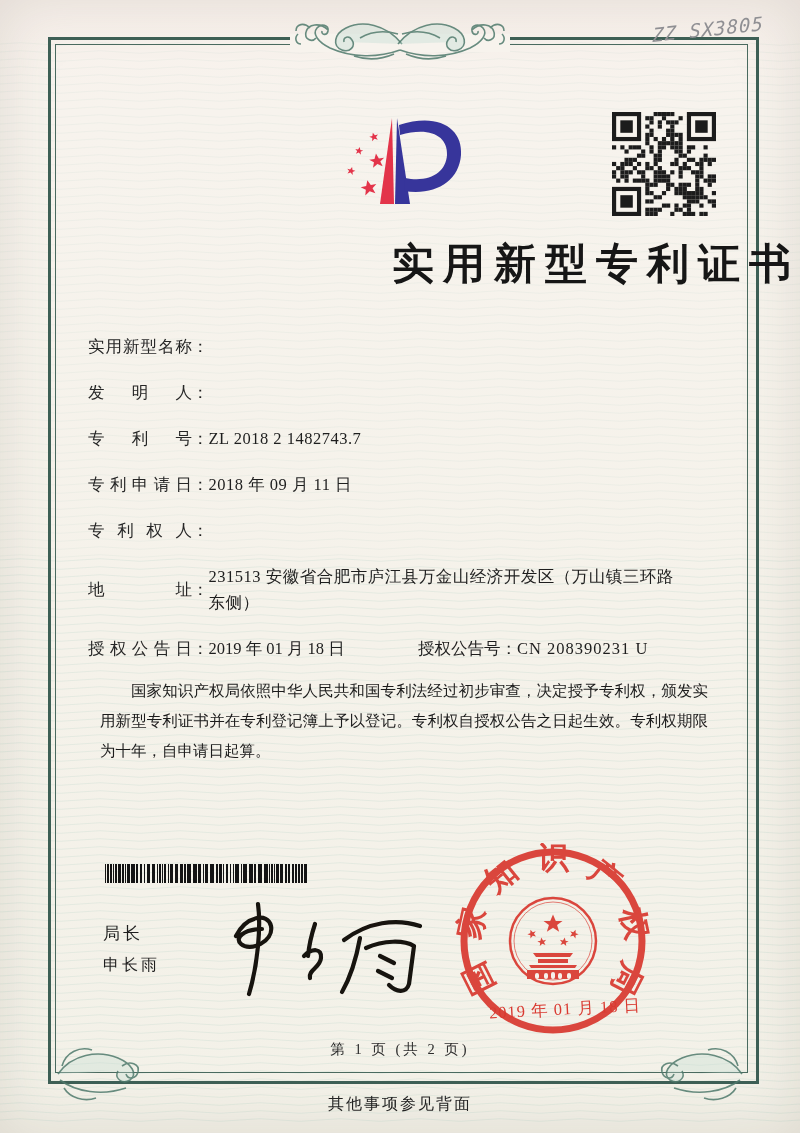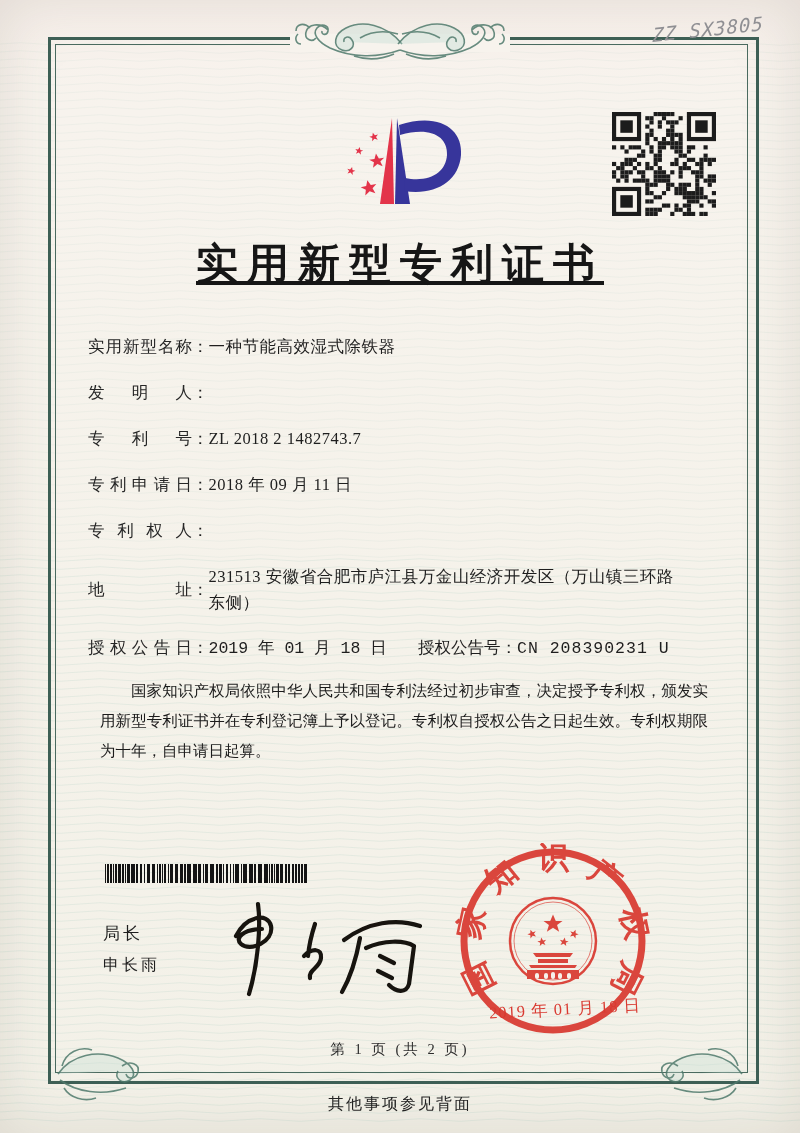--- a/index.html
+++ b/index.html
@@ -17,29 +17,29 @@
     border:3px solid #3d5f55;}
   .frame-inner{position:absolute; left:55px; top:44px; width:691px; height:1027px;
     border:1px solid #4a6a5f;}
   
   .cert-no{position:absolute; left:76px; top:118px; font-size:17px; letter-spacing:4px; color:#3a3a3a;}
   .annotation{position:absolute; left:652px; top:16px; width:150px;
     font-family:"DejaVu Sans Mono",monospace; font-style:italic; font-size:19px;
     color:#8f8f93; transform:rotate(-6deg) skewX(-6deg); letter-spacing:1px;}
   .qr{position:absolute; left:612px; top:112px;}
   .logo{position:absolute; left:336px; top:110px;}
-  .title{position:absolute; left:0; top:236px; width:100%; text-align:center;
-    font-size:42px; font-weight:600; letter-spacing:9px; color:#161616;text-decoration:underline;}
+  .title{position:absolute; left:0; top:236px; width:100%; text-align:right;
+    font-size:42px; font-weight:600; letter-spacing:9px; color:#161616;}
   
   .content{position:absolute; left:88px; top:334px; width:632px; font-size:16.5px;}
   .frow{display:flex; align-items:center; margin-bottom:20px; line-height:26px;}
   .flabel{width:104px; flex:none; text-align:justify; text-align-last:justify; color:#262626;}
   .fcolon{flex:none;}
   .fvalue{flex:1; max-width:478px; letter-spacing:.5px;}
-  .grant-row{display:flex; margin-bottom:8px; line-height:26px;font-family:Liberation Mono, monospace;}
+  .grant-row{display:flex; margin-bottom:8px; line-height:26px;}
   .grant-left{display:flex; width:330px; flex:none;}
   .grant-right{display:flex;}
   
   .paras{margin-top:14px; font-size:15.5px; line-height:1.92; color:#1b1b1b; text-align:justify;}
   .paras p{margin:12px; text-indent:2em;}
   
   .barcode{position:absolute; left:105px; top:864px;}
   .signoff-title{position:absolute; left:103px; top:922px; font-size:17px; letter-spacing:3px;}
   .signoff-name{position:absolute; left:103px; top:955px; font-size:16px; letter-spacing:3px;}
   .signature{position:absolute; left:218px; top:898px;}
@@ -334,21 +334,20 @@
       <rect x="8.32" y="83.2" width="12.48" height="12.48" fill="#1c1c1c"></rect>
     </svg>
 
   <div class="title">实用新型专利证书</div>
 
   <div class="content">
     <div id="fields">
         <div class="frow">
           <span class="flabel">实用新型名称</span>
           <span class="fcolon">：</span>
-          <span class="fvalue">一种节能高效湿式除铁器</span>
         </div>
         <div class="frow">
           <span class="flabel">发明人</span>
           <span class="fcolon">：</span>
         </div>
         <div class="frow">
           <span class="flabel">专利号</span>
           <span class="fcolon">：</span>
           <span class="fvalue">ZL 2018 2 1482743.7</span>
         </div>

